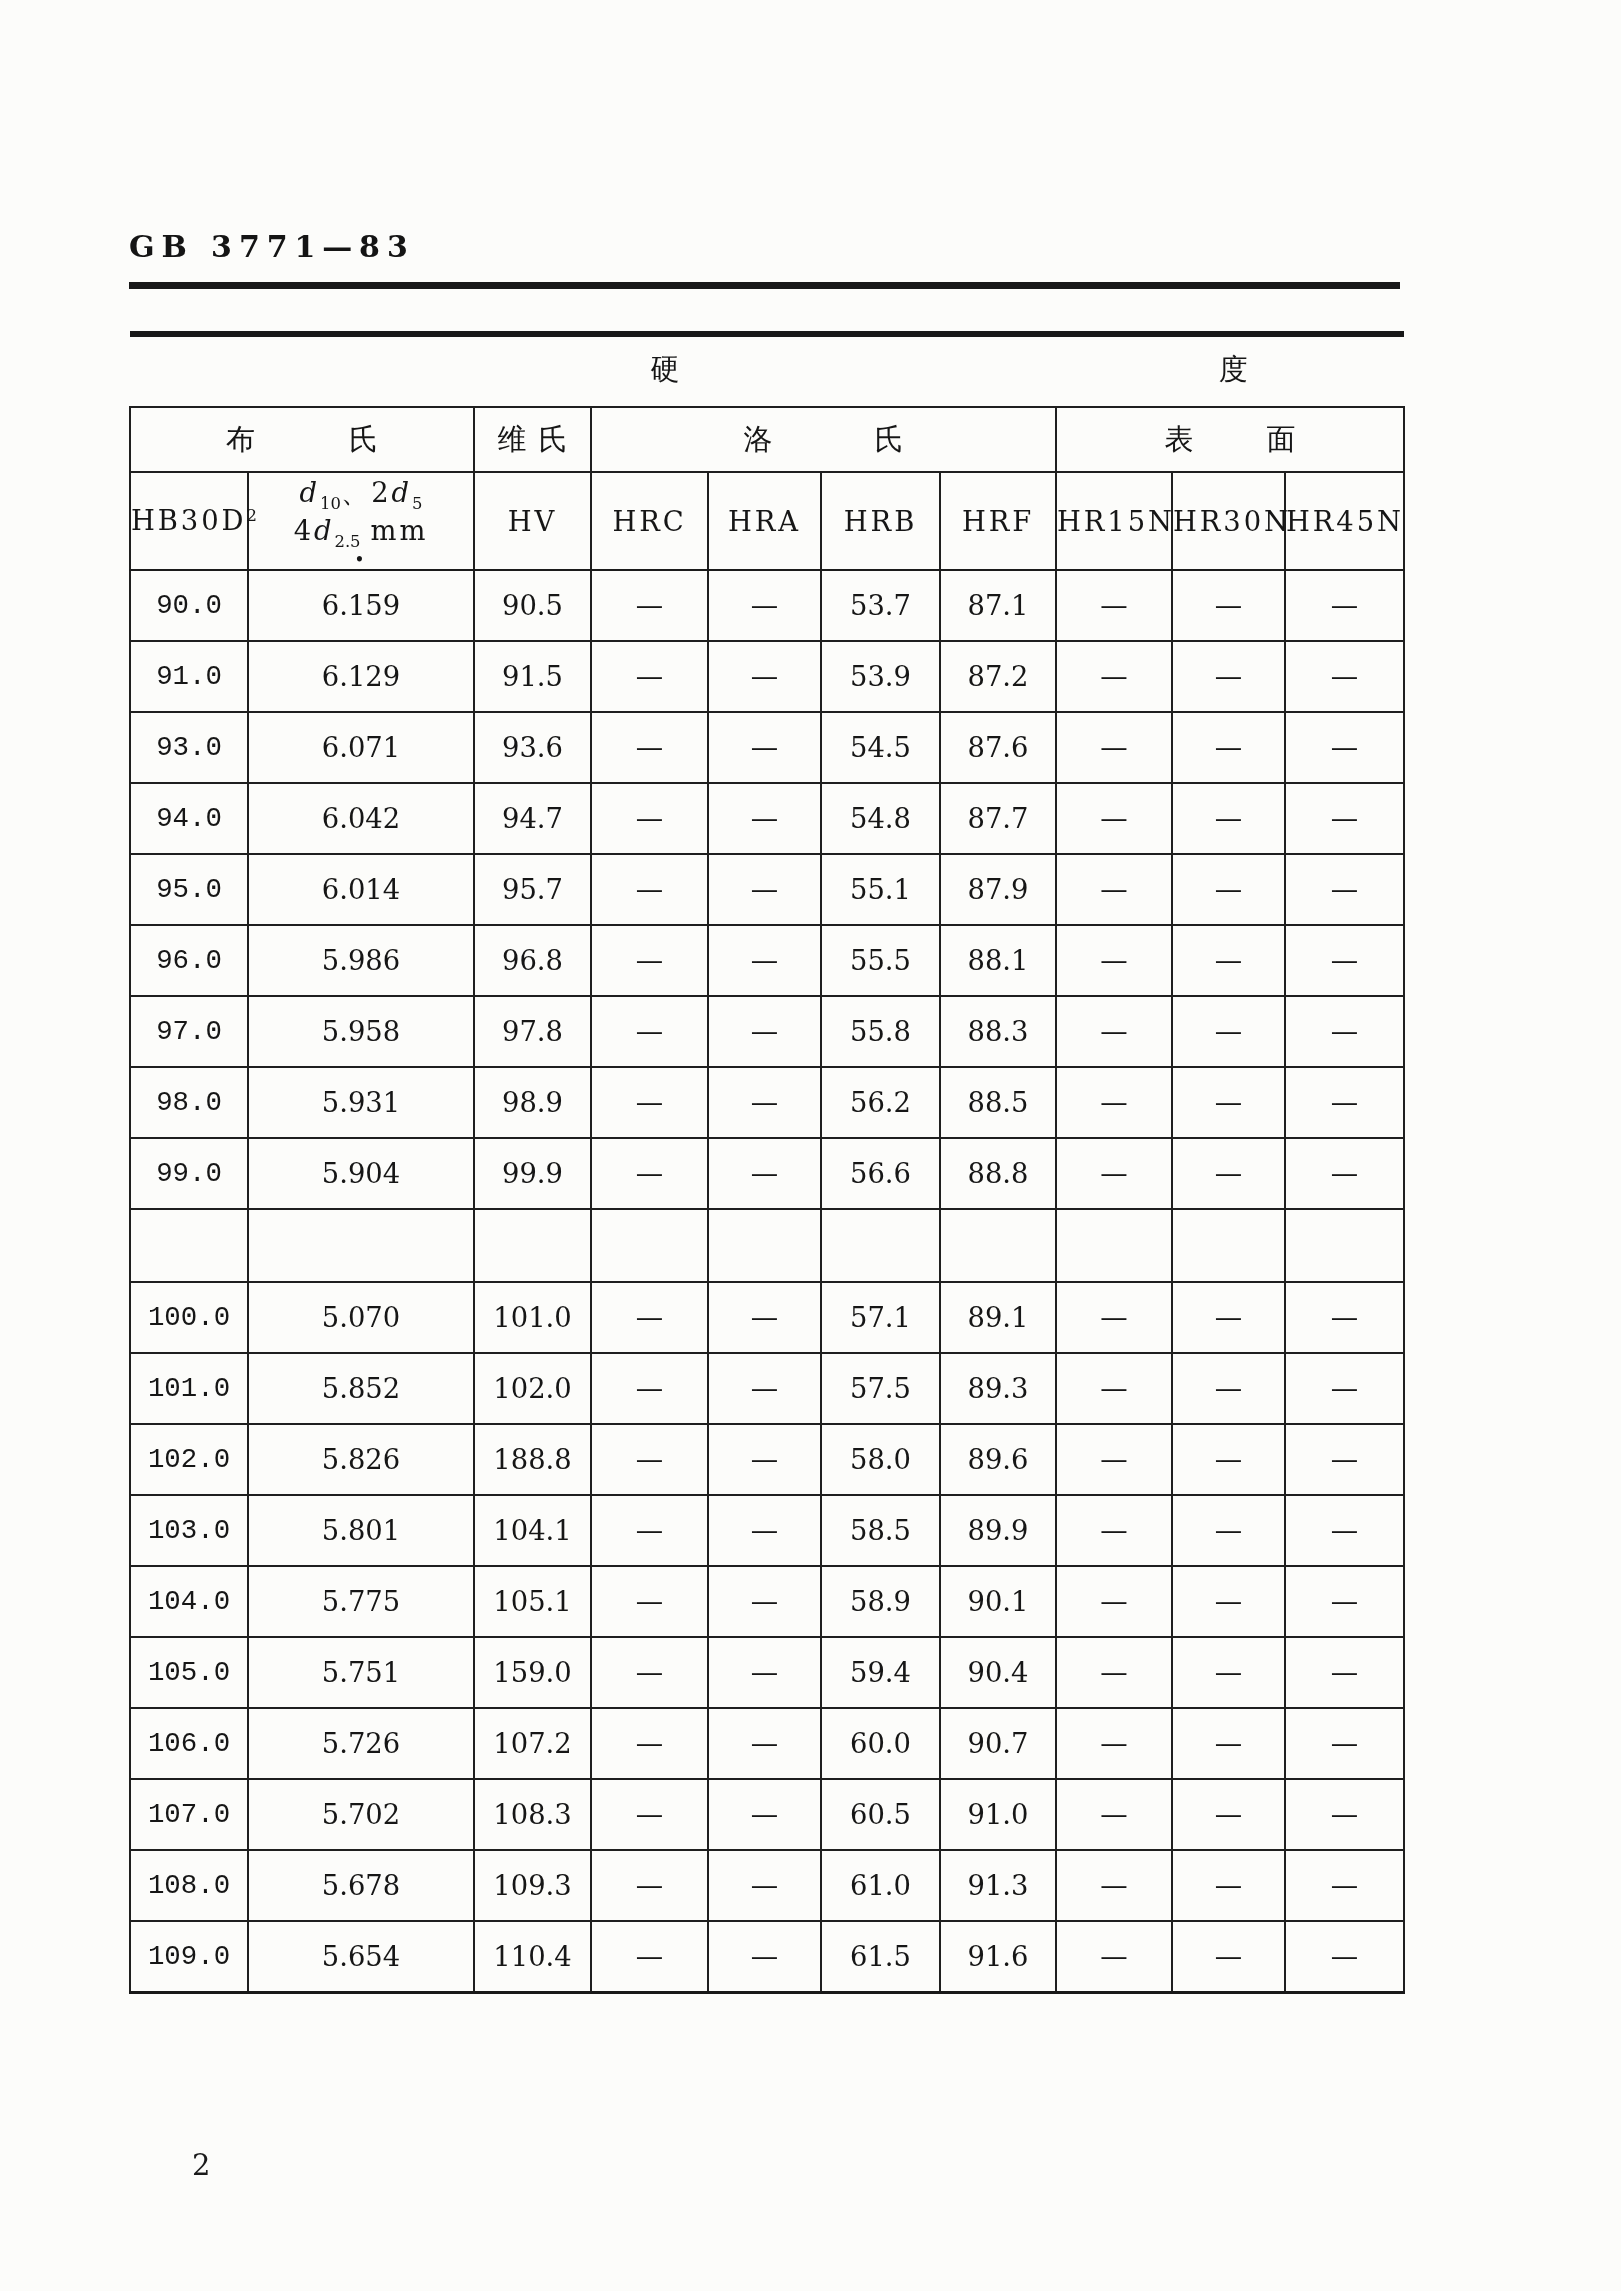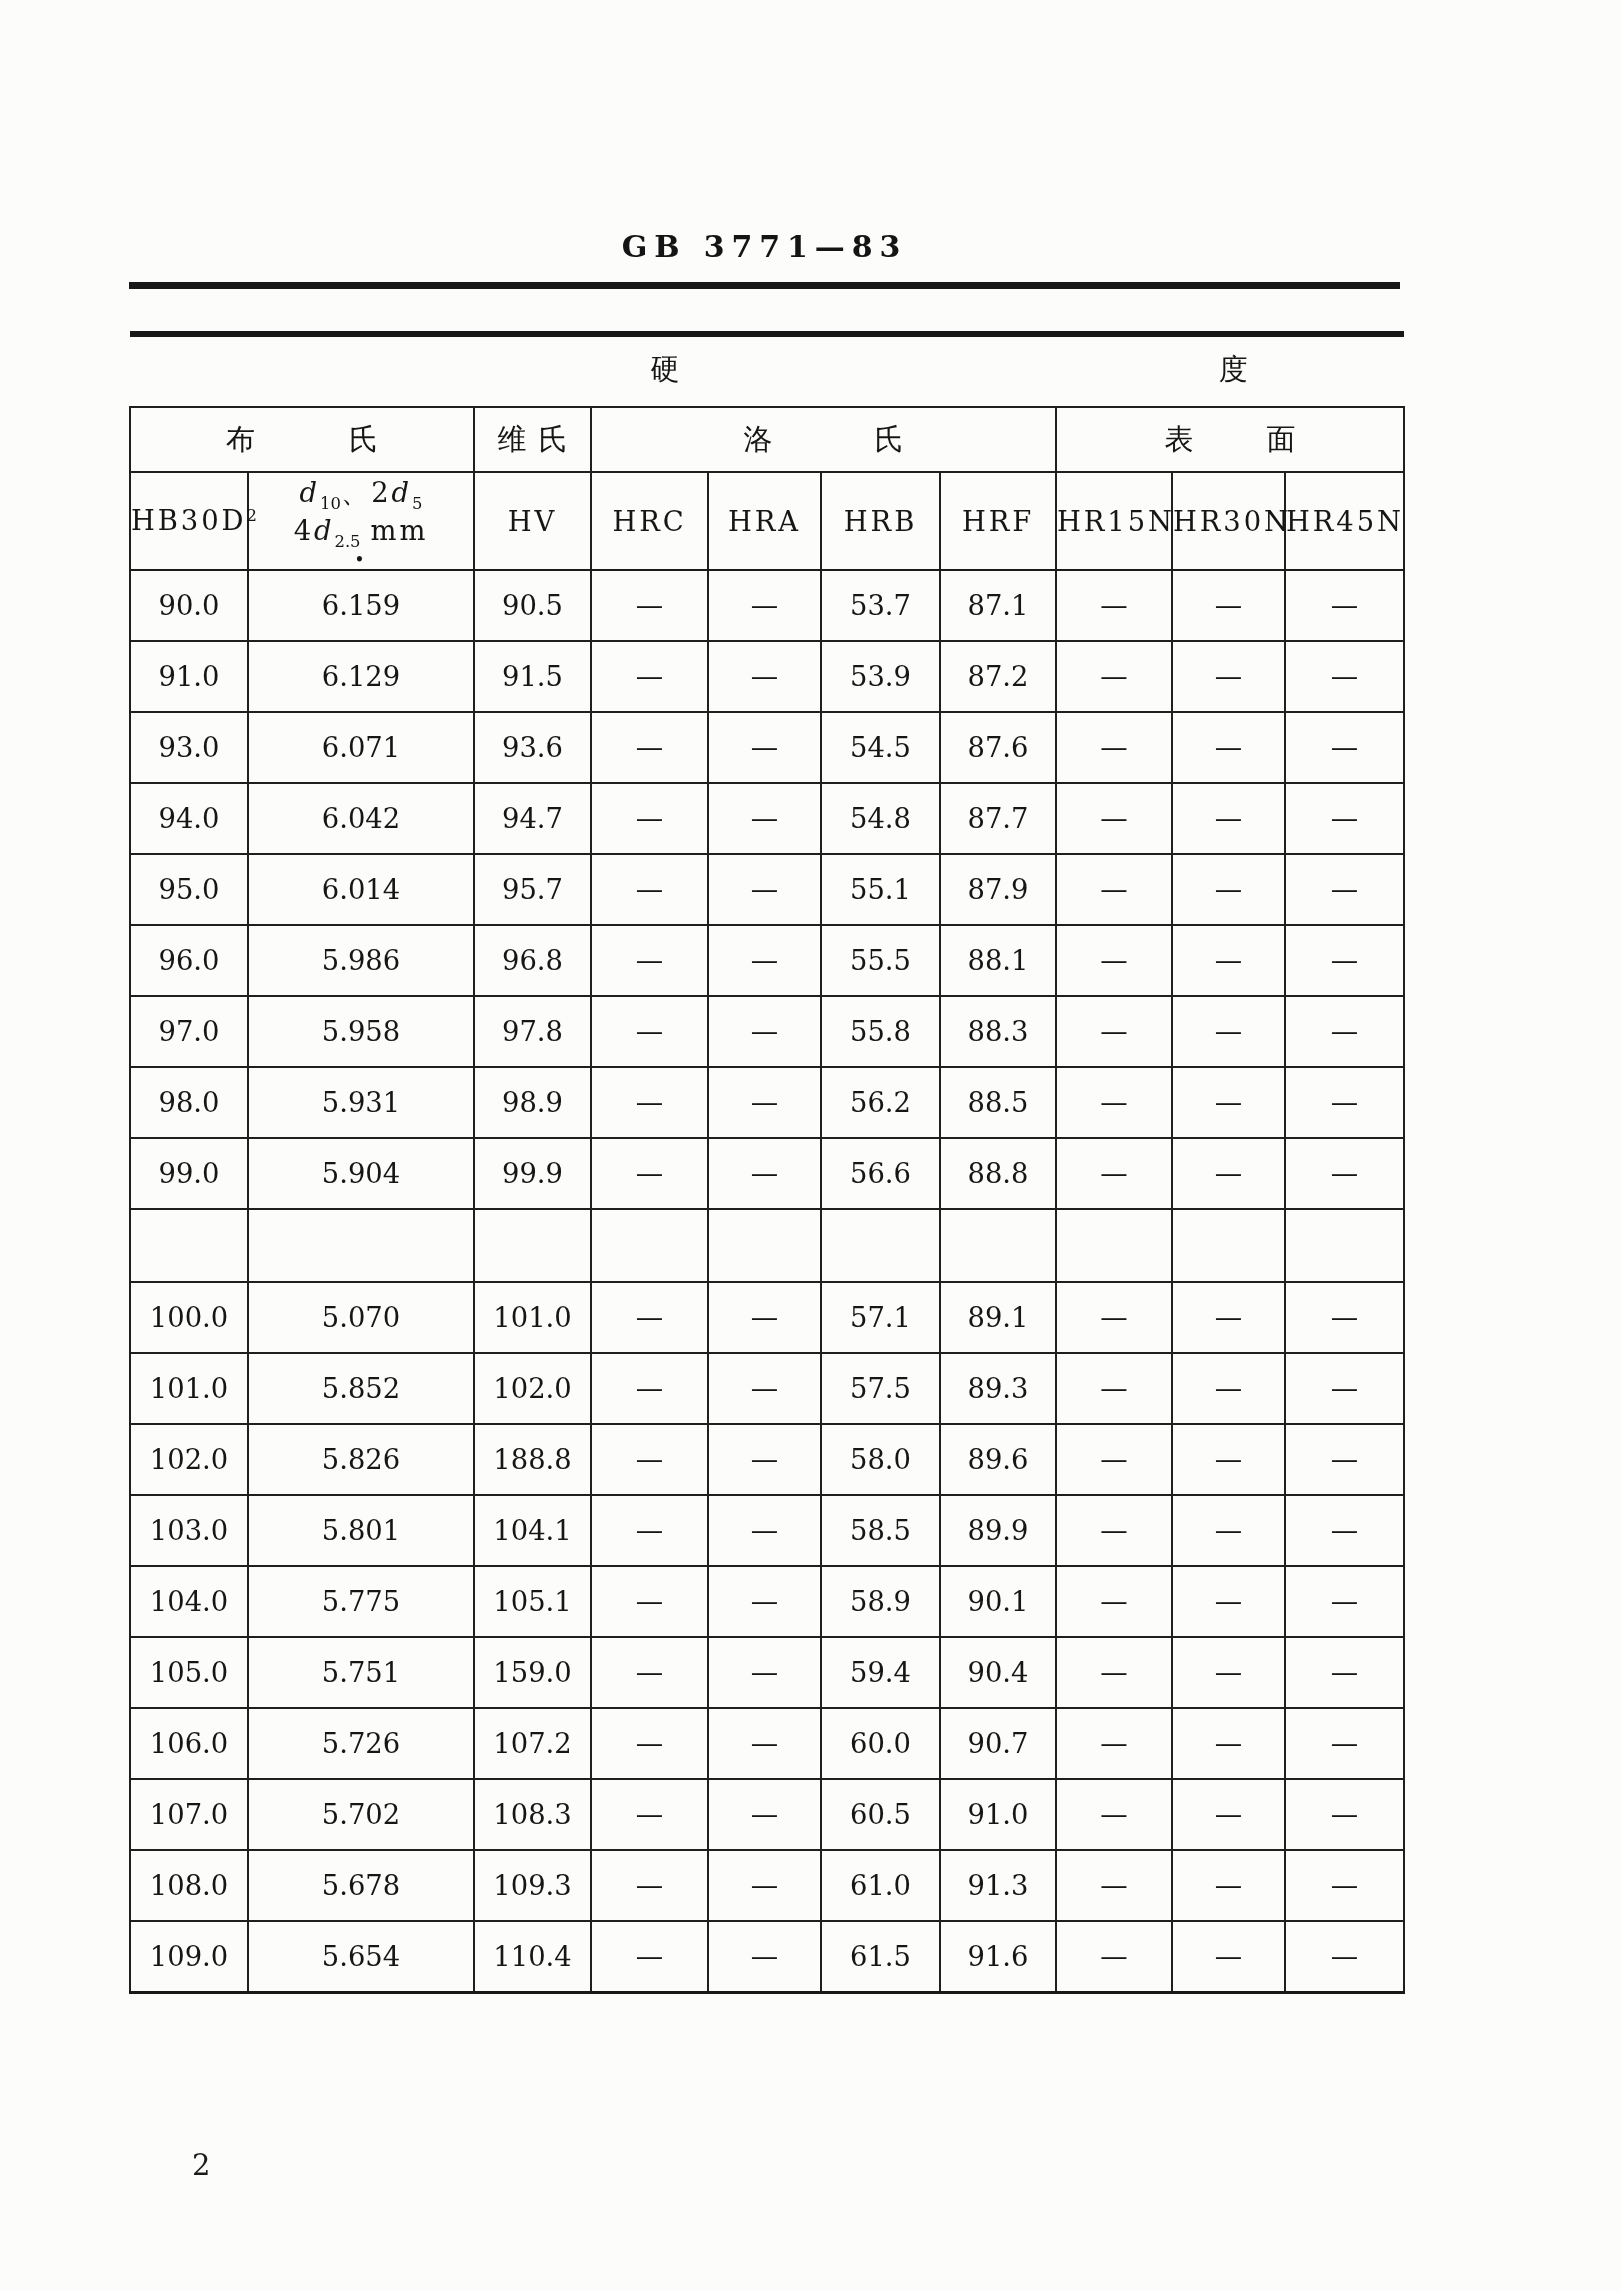--- a/index.html
+++ b/index.html
@@ -5,21 +5,21 @@
   html,body{margin:0;padding:0;}
   body{
     width:1621px;height:2292px;position:relative;
     background:#fcfcfa;color:#1a1a1a;
     font-family:"DejaVu Serif","Liberation Serif",serif;
     overflow:hidden;
   }
   
   .title{
     position:absolute;left:129px;top:229px;width:1271px;
-    text-align:center;font-size:30px;font-weight:bold;
+    text-align:left;font-size:30px;font-weight:bold;
     letter-spacing:6.9px;color:#141414;
   }
   
   .rule-top{
     position:absolute;left:129px;top:282px;width:1271px;height:6.9px;
     background:#181818;
   }
   
   table.conv{
     position:absolute;left:129px;top:331px;width:1271px;
@@ -66,21 +66,21 @@
   th.d-col sub{font-size:0.6em;vertical-align:-0.4em;letter-spacing:0;}
   th.hb-col sup{font-size:0.62em;vertical-align:0.55em;letter-spacing:0;}
   .mm-unit{margin-left:10px;}
   .dot-mark{display:block;font-size:17.6px;line-height:9.8px;margin-top:3.9px;color:#161616;}
   
   tbody td{
     height:69px;text-align:center;vertical-align:middle;
     font-size:27.4px;color:#161616;
     border:2px solid #1f1f1f;
   }
-  tbody td:first-child{border-left:2.9px solid #1f1f1f;}
+  tbody td:first-child{border-left:2.9px solid #1f1f1f;font-family:Liberation Mono, monospace;}
   tbody td:last-child{border-right:2.9px solid #1f1f1f;}
   tbody tr:last-child td{border-bottom:3.9px solid #181818;}
   tbody tr.spacer-row td{height:71px;}
   
   .page-num{
     position:absolute;left:192px;top:2148px;
     font-size:29px;color:#1a1a1a;
   }
 </style>
 </head>

